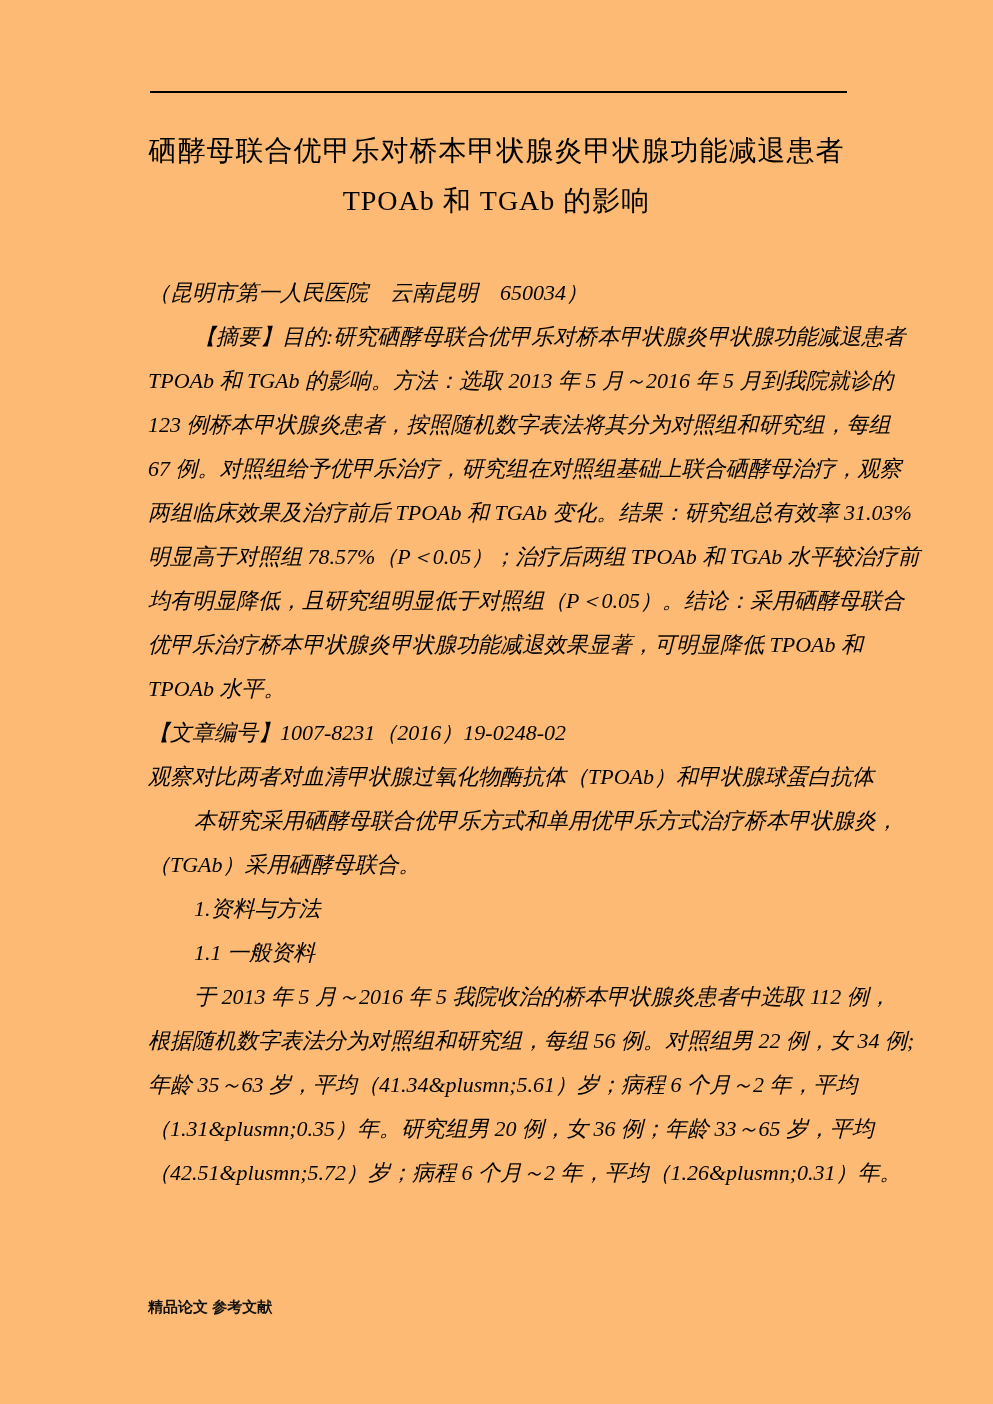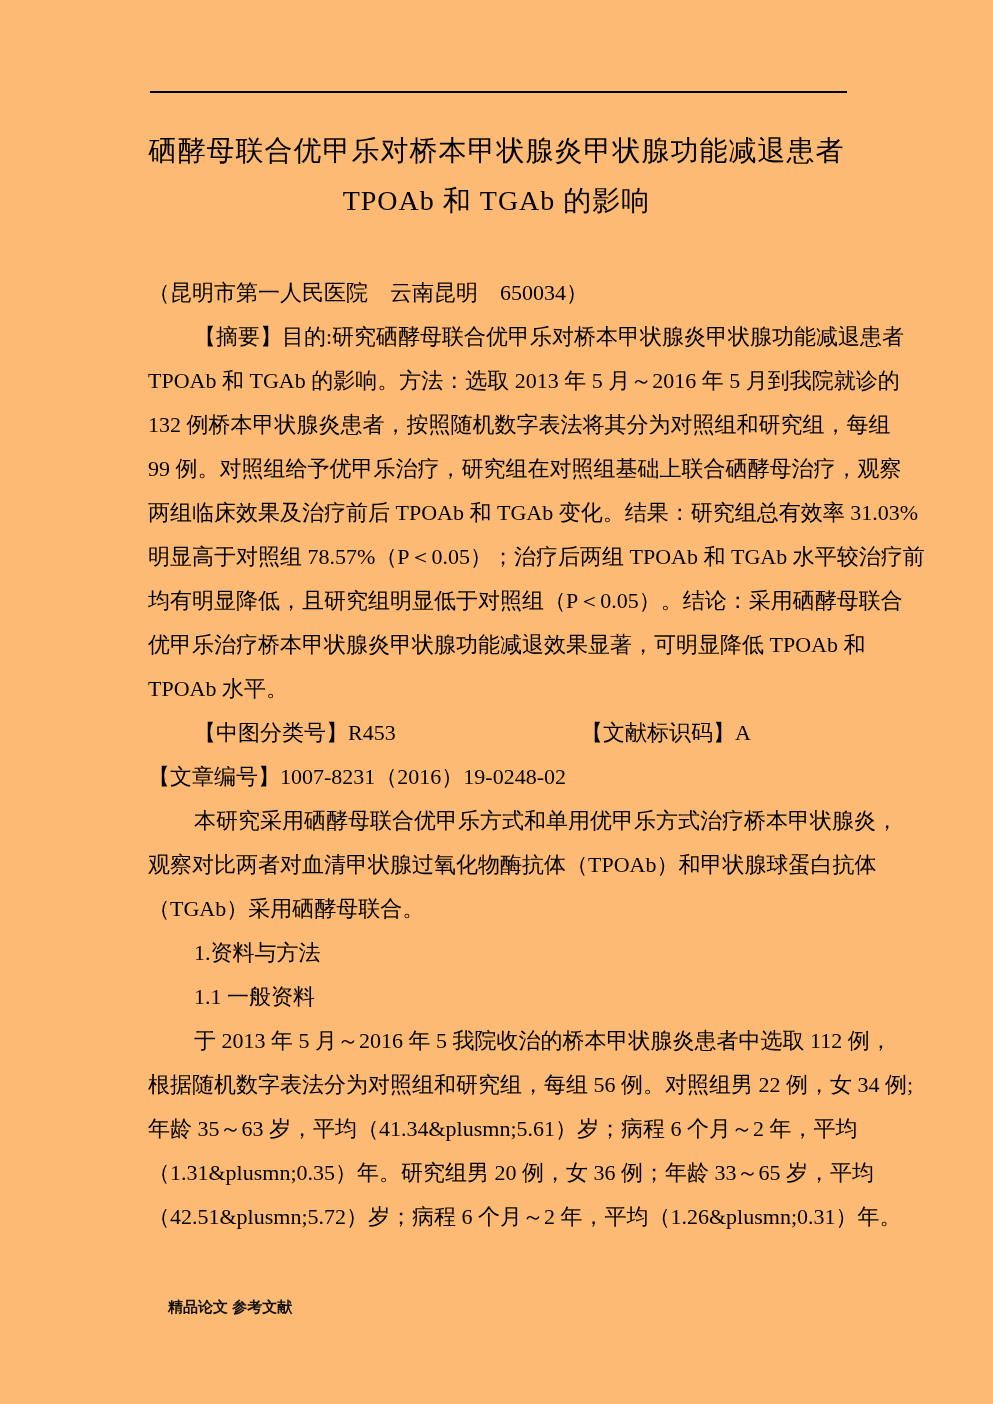--- a/index.html
+++ b/index.html
@@ -35,66 +35,62 @@
     position: absolute;
     left: 148px;
     top: 271px;
     width: 702px;
     font-size: 22px;
   }
   .line {
     height: 44px;
     line-height: 44px;
     white-space: nowrap;
+    font-style: italic;
   }
   .indent { padding-left: 46px; }
   .rel { position: relative; }
   .clc-right { position: absolute; left: 433px; top: 0; }
   .footer {
     position: absolute;
     left: 148px;
     top: 1296px;
     font-family: "Liberation Sans", sans-serif;
     font-size: 15px;
     font-weight: 700;
     line-height: 22px;
     color: #111111;
-    margin-left: 20px;
   }
 </style>
 </head>
 <body>
 
 <div class="page">
 
   <div class="rule"></div>
 
   <div class="title">
     <div>硒酵母联合优甲乐对桥本甲状腺炎甲状腺功能减退患者</div>
     <div>TPOAb 和 TGAb 的影响</div>
   </div>
 
   <div class="body-block">
     <div class="line">（昆明市第一人民医院　云南昆明　650034）</div>
     <div class="line indent">【摘要】目的:研究硒酵母联合优甲乐对桥本甲状腺炎甲状腺功能减退患者</div>
     <div class="line">TPOAb 和 TGAb 的影响。方法：选取 2013 年 5 月～2016 年 5 月到我院就诊的</div>
-    <div class="line">132 例桥本甲状腺炎患者，按照随机数字表法将其分为对照组和研究组，每组</div>
-    <div class="line">99 例。对照组给予优甲乐治疗，研究组在对照组基础上联合硒酵母治疗，观察</div>
+    <div class="line">123 例桥本甲状腺炎患者，按照随机数字表法将其分为对照组和研究组，每组</div>
+    <div class="line">67 例。对照组给予优甲乐治疗，研究组在对照组基础上联合硒酵母治疗，观察</div>
     <div class="line">两组临床效果及治疗前后 TPOAb 和 TGAb 变化。结果：研究组总有效率 31.03%</div>
     <div class="line">明显高于对照组 78.57%（P＜0.05）；治疗后两组 TPOAb 和 TGAb 水平较治疗前</div>
     <div class="line">均有明显降低，且研究组明显低于对照组（P＜0.05）。结论：采用硒酵母联合</div>
     <div class="line">优甲乐治疗桥本甲状腺炎甲状腺功能减退效果显著，可明显降低 TPOAb 和</div>
     <div class="line">TPOAb 水平。</div>
-    <div class="line indent rel">
-      <span>【中图分类号】R453</span>
-      <span class="clc-right">【文献标识码】A</span>
-    </div>
     <div class="line">【文章编号】1007-8231（2016）19-0248-02</div>
+    <div class="line">观察对比两者对血清甲状腺过氧化物酶抗体（TPOAb）和甲状腺球蛋白抗体</div>
     <div class="line indent">本研究采用硒酵母联合优甲乐方式和单用优甲乐方式治疗桥本甲状腺炎，</div>
-    <div class="line">观察对比两者对血清甲状腺过氧化物酶抗体（TPOAb）和甲状腺球蛋白抗体</div>
     <div class="line">（TGAb）采用硒酵母联合。</div>
     <div class="line indent">1.资料与方法</div>
     <div class="line indent">1.1  一般资料</div>
     <div class="line indent">于 2013 年 5 月～2016 年 5 我院收治的桥本甲状腺炎患者中选取 112 例，</div>
     <div class="line">根据随机数字表法分为对照组和研究组，每组 56 例。对照组男 22 例，女 34 例;</div>
     <div class="line">年龄 35～63 岁，平均（41.34&amp;plusmn;5.61）岁；病程 6 个月～2 年，平均</div>
     <div class="line">（1.31&amp;plusmn;0.35）年。研究组男 20 例，女 36 例；年龄 33～65 岁，平均</div>
     <div class="line">（42.51&amp;plusmn;5.72）岁；病程 6 个月～2 年，平均（1.26&amp;plusmn;0.31）年。</div>
   </div>
 

